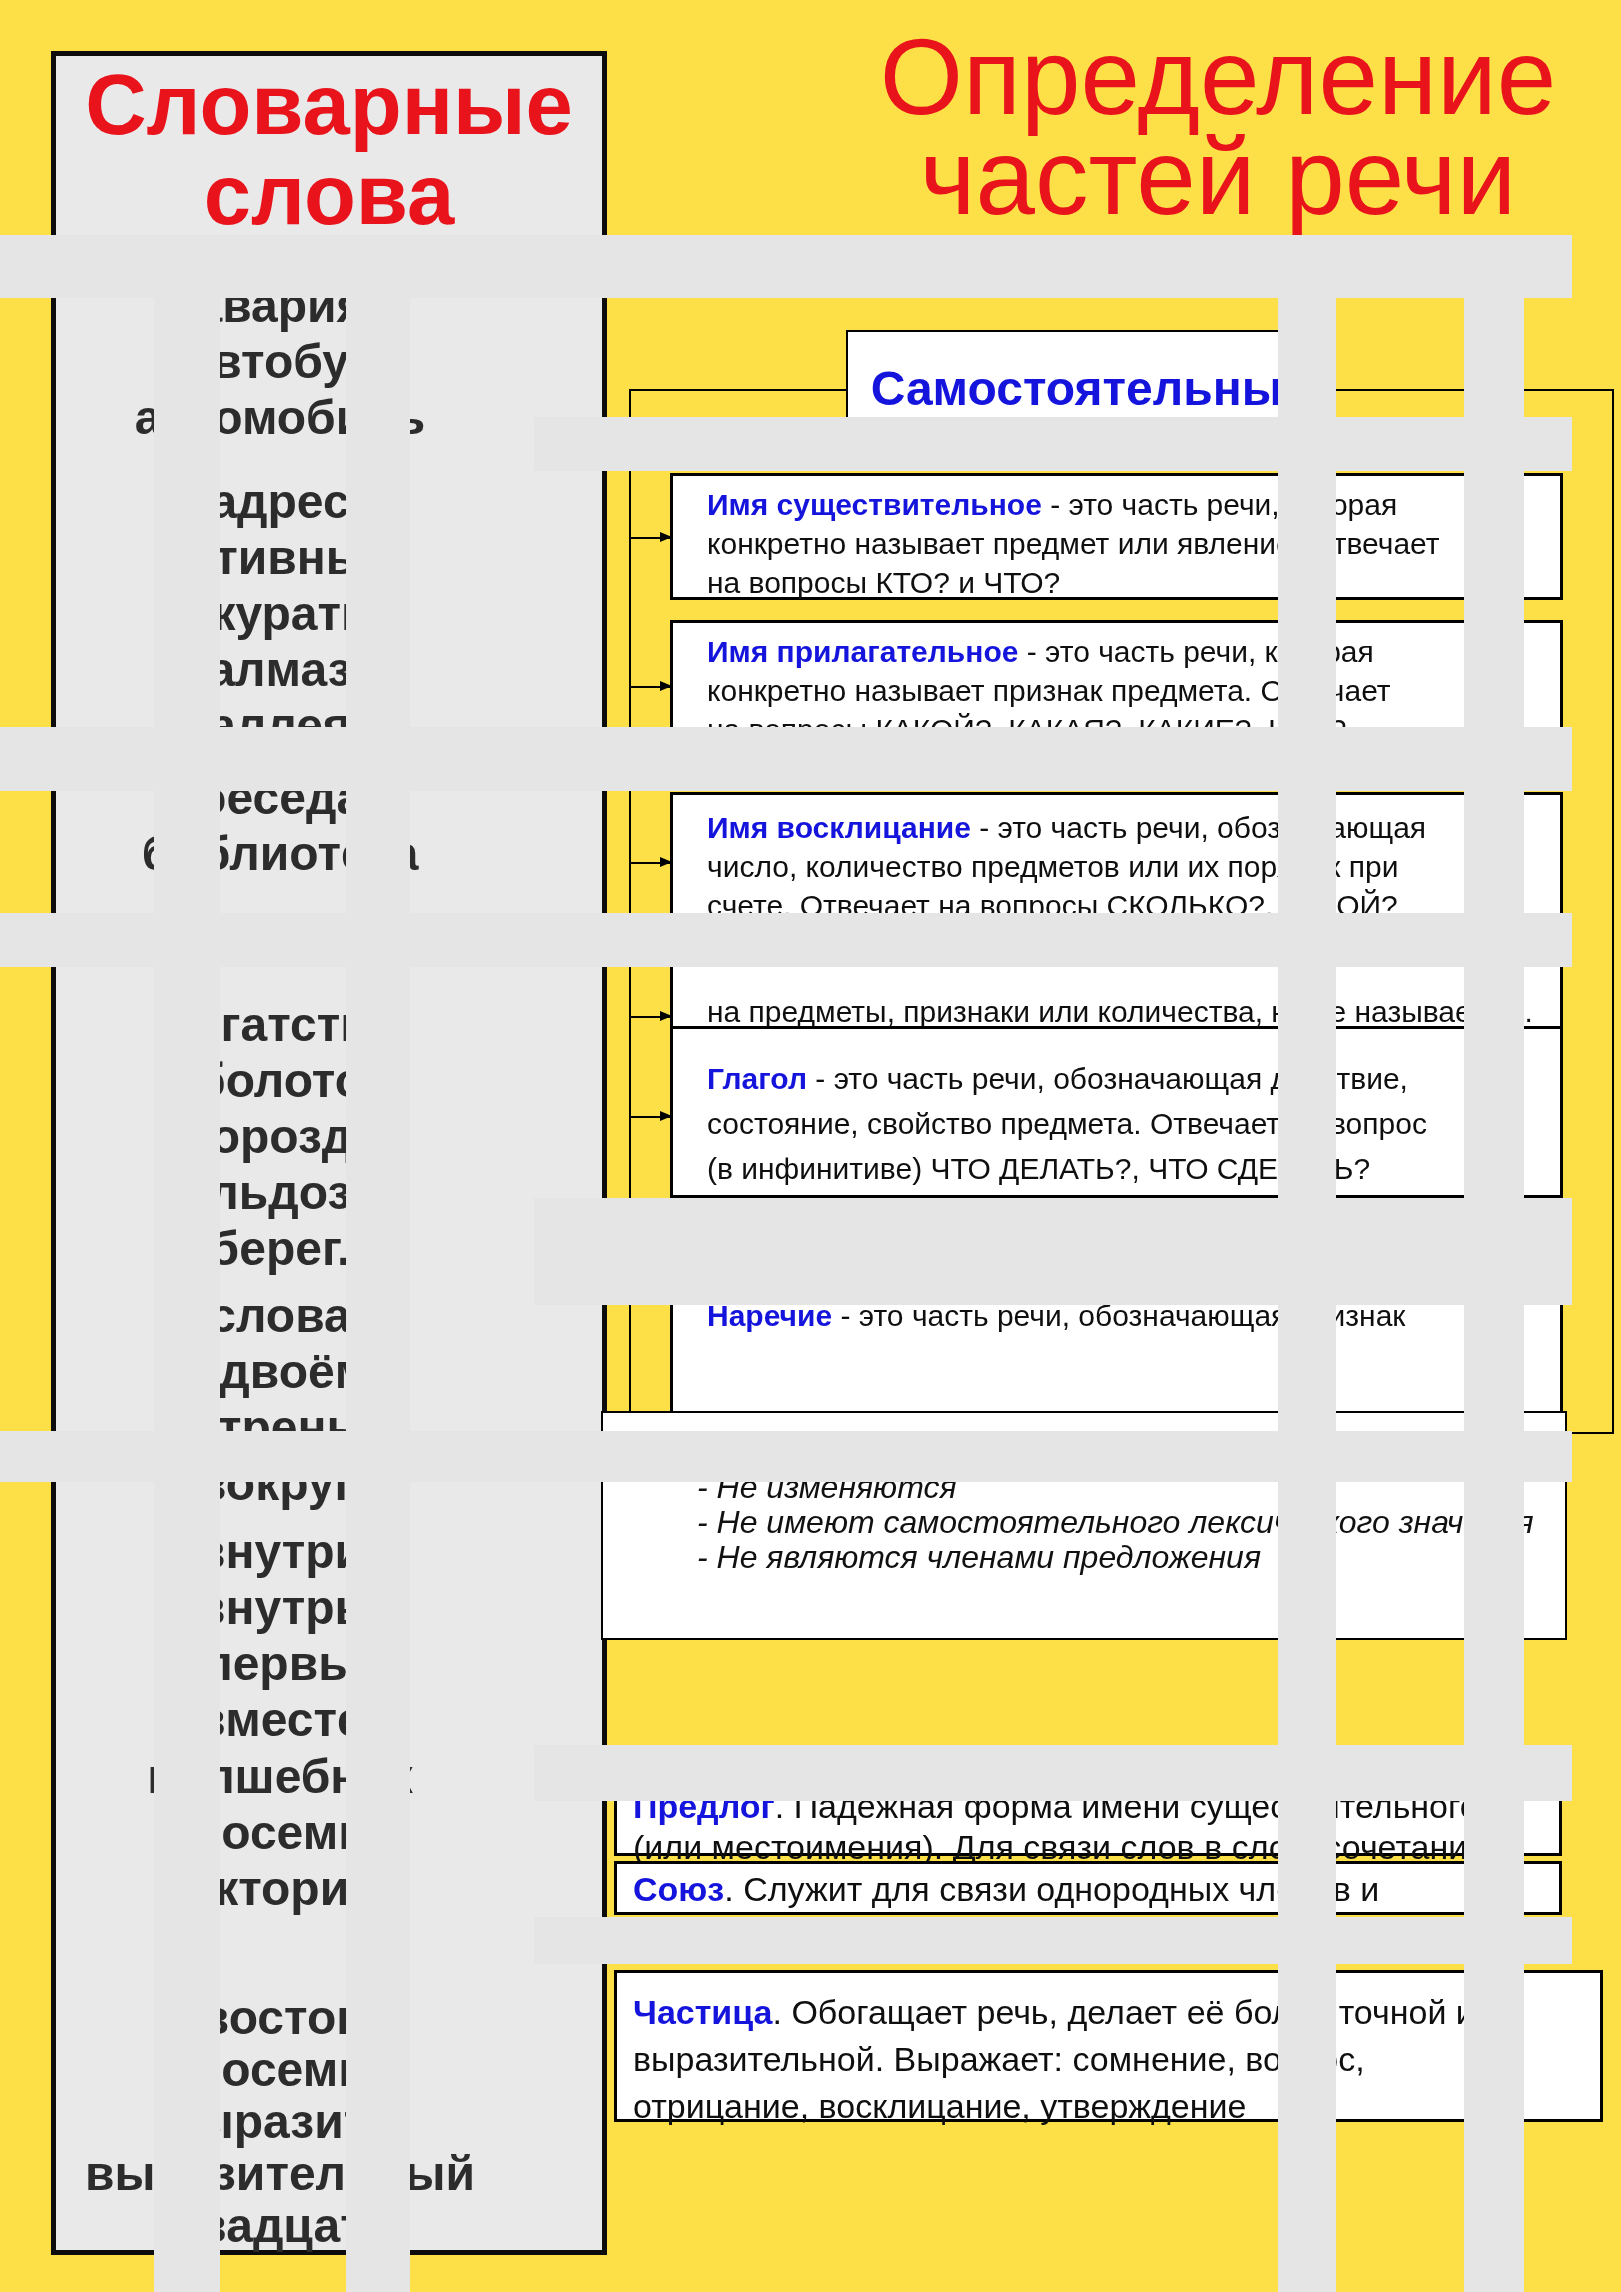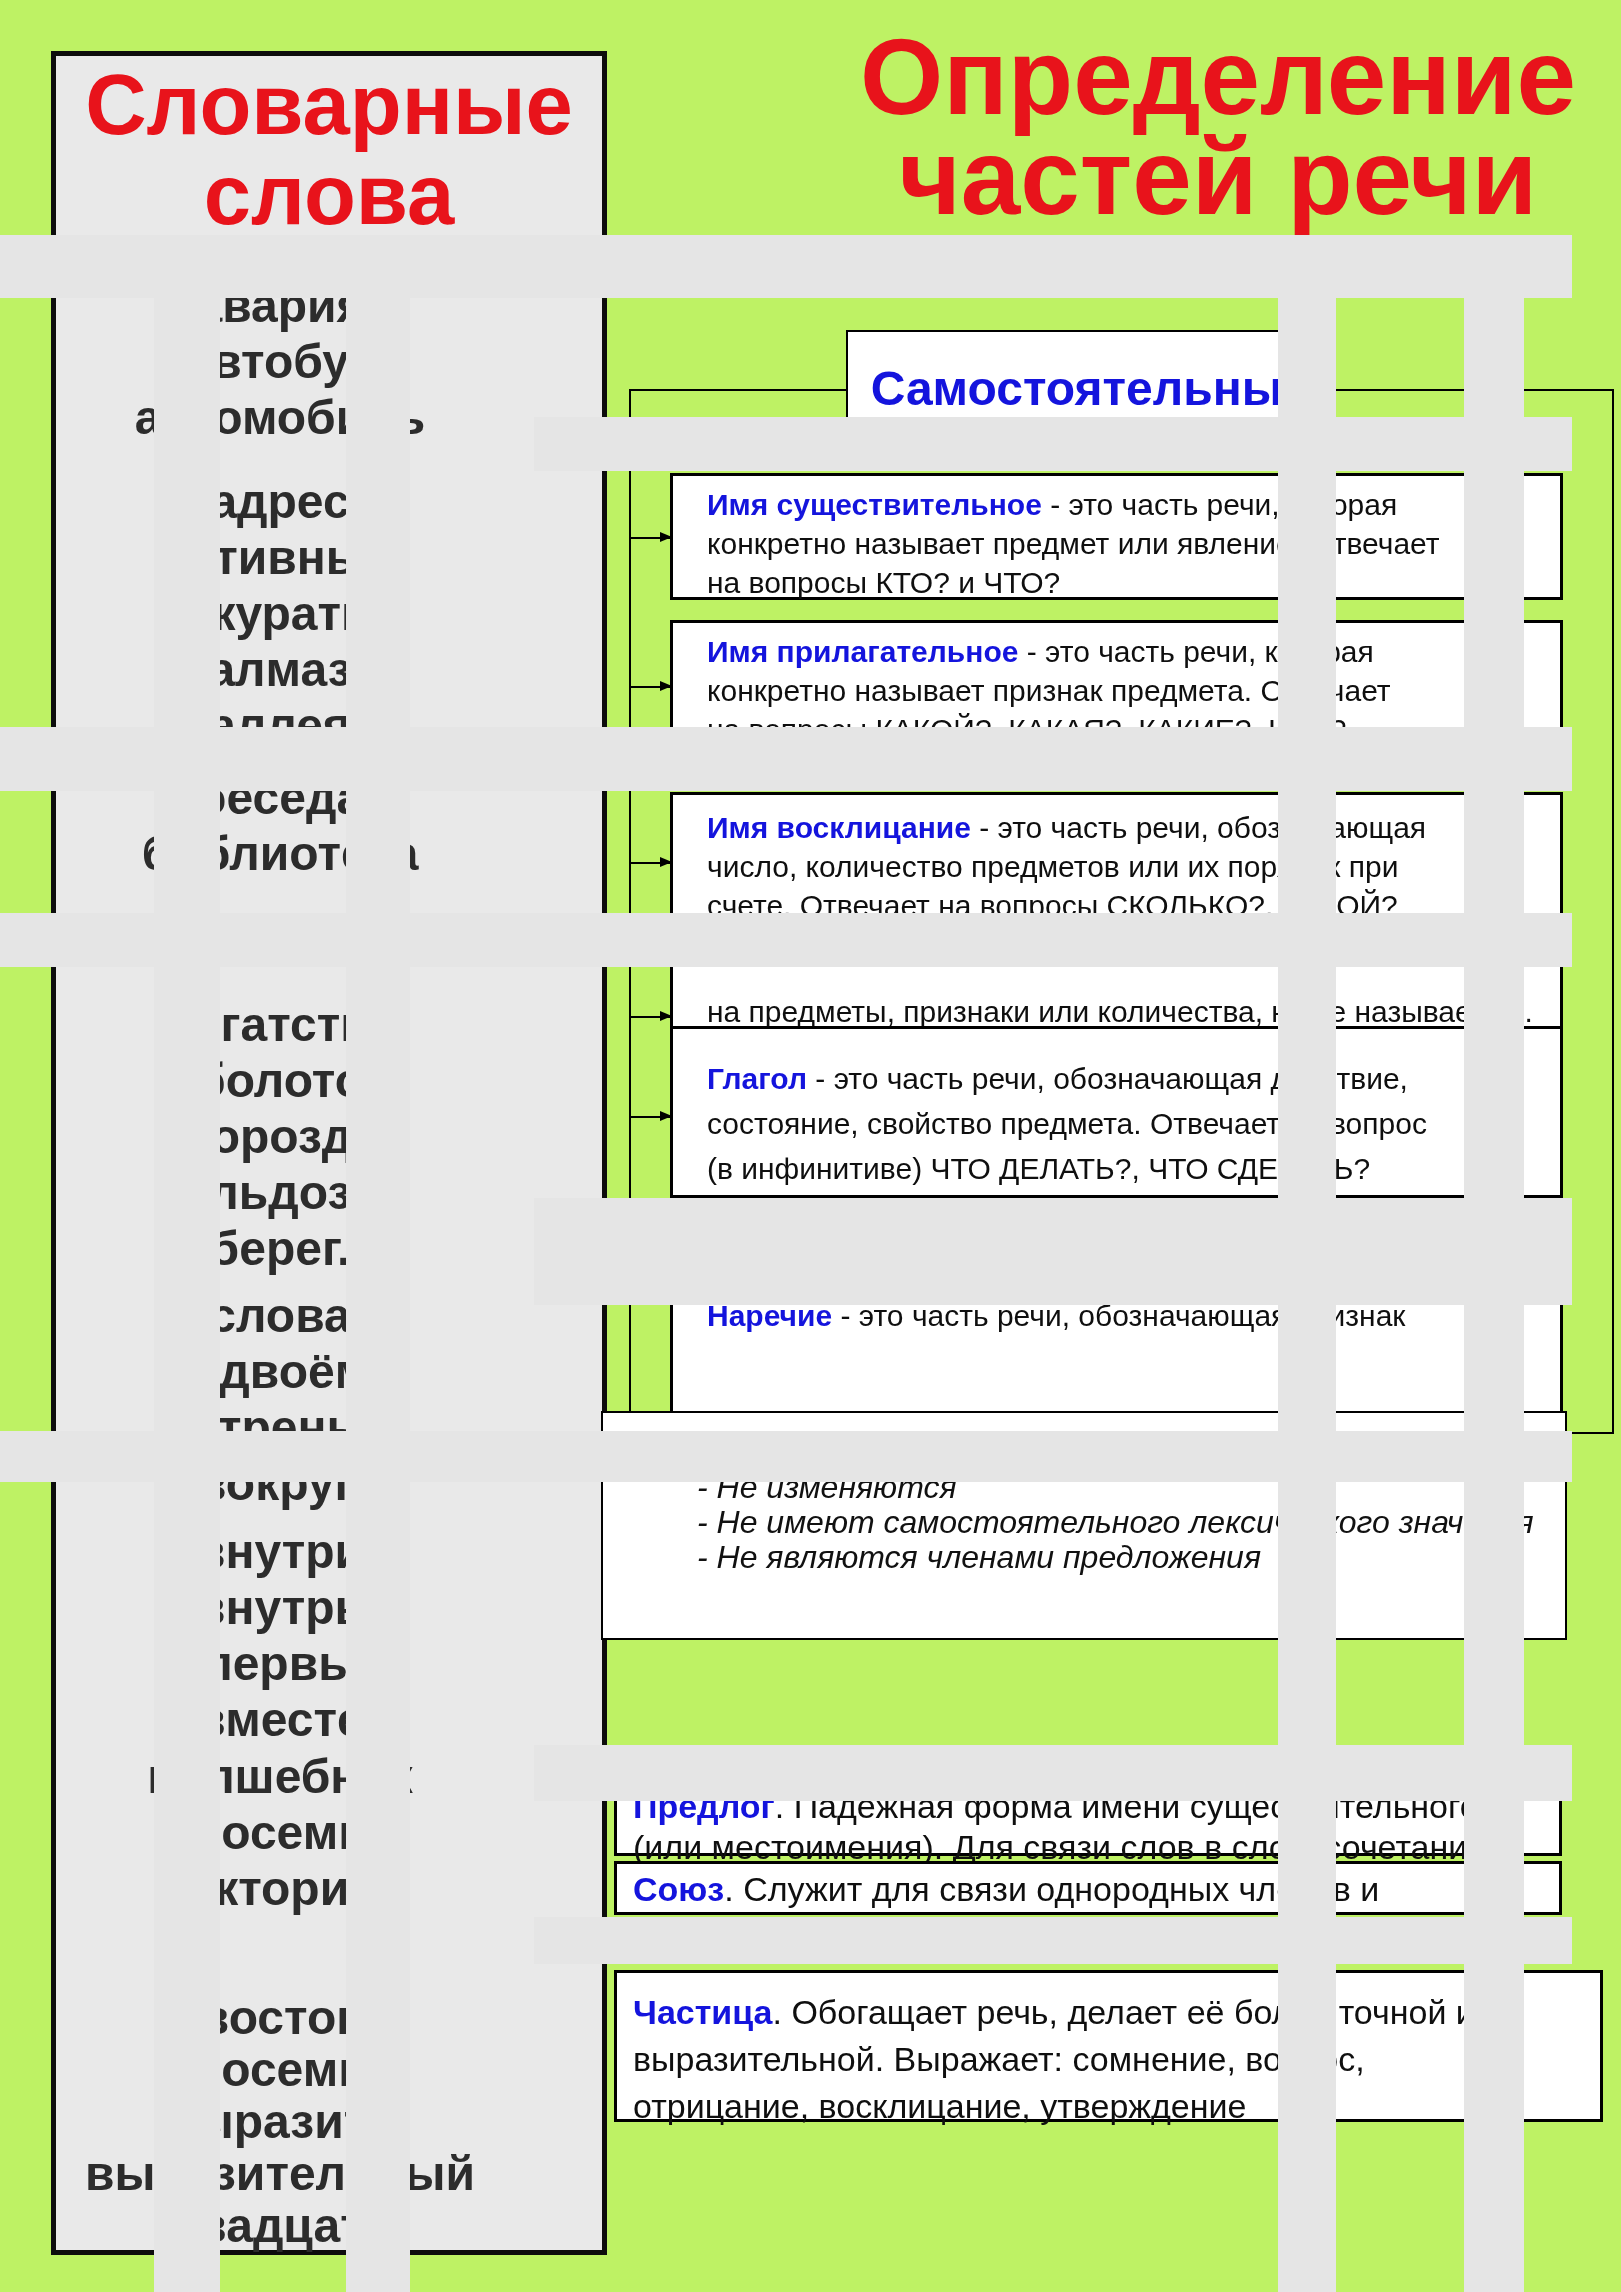--- a/index.html
+++ b/index.html
@@ -1,32 +1,32 @@
 <!DOCTYPE html>
 <html style="font-size:14.3px"><head>
 <meta charset="utf-8">
 <style>
   html,body{margin:0;padding:0;background:#ffffff;}
-  #stage{position:relative;width:1621px;height:2293px;background:#bef264;
+  #stage{position:relative;width:1621px;height:2293px;background:#fde047;
          font-family:"Liberation Sans",sans-serif;overflow:hidden;}
 
   
   .panel{position:absolute;left:51px;top:51px;width:546px;height:2194px;
          background:#e9e9e9;border:5.4px solid #0d0d0d;}
   .panel-title{position:absolute;left:0;top:3.6px;width:100%;text-align:center;
          color:#e8131b;font-weight:bold;font-size:85px;line-height:90px;}
   .wg{position:absolute;left:0;width:448px;text-align:center;
       color:#2c2c2c;font-weight:bold;font-size:48px;line-height:56px;}
   .g1{top:222px}.g2{top:418px}.g3{top:714px}.g4{top:941px}
   .g5{top:1232px}.g6{top:1468px}.g7{top:1693px}.g8{top:1936px}
   .g8 .wrow{line-height:52px;}
 
   
   .rtitle{position:absolute;left:815px;top:27px;width:806px;text-align:center;
-          color:#e8131b;font-weight:bold;font-size:107px;line-height:100px;}
+          color:#e8131b;font-weight:normal;font-size:107px;line-height:100px;}
 
   
   .outer{position:absolute;left:629px;top:389px;width:981px;height:1041px;
          border:2.7px solid #000;background:transparent;}
   .hdrbox{position:absolute;left:846px;top:330px;width:488px;height:136px;
           border:2.7px solid #000;background:#fff;text-align:center;
           color:#1414dd;font-weight:bold;font-size:48px;line-height:56px;padding-top:29px;box-sizing:border-box;}
   .hdr2box{position:absolute;left:846px;top:1433px;width:448px;height:79px;
            border:2.7px solid #000;background:#fff;}
   .defbox{position:absolute;left:670px;width:893px;border:3.6px solid #000;

